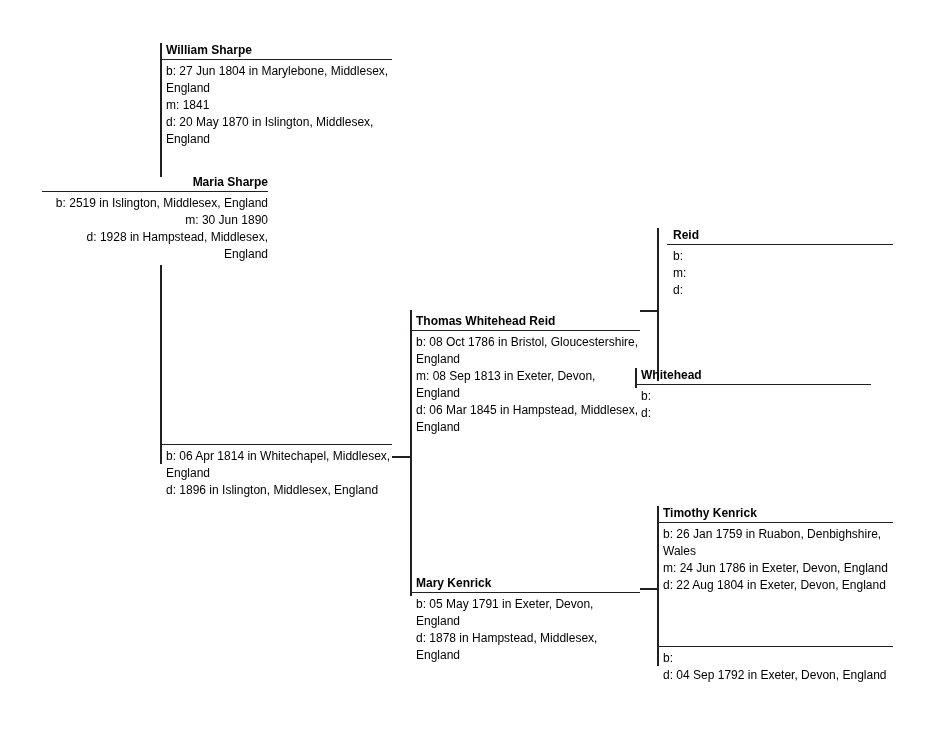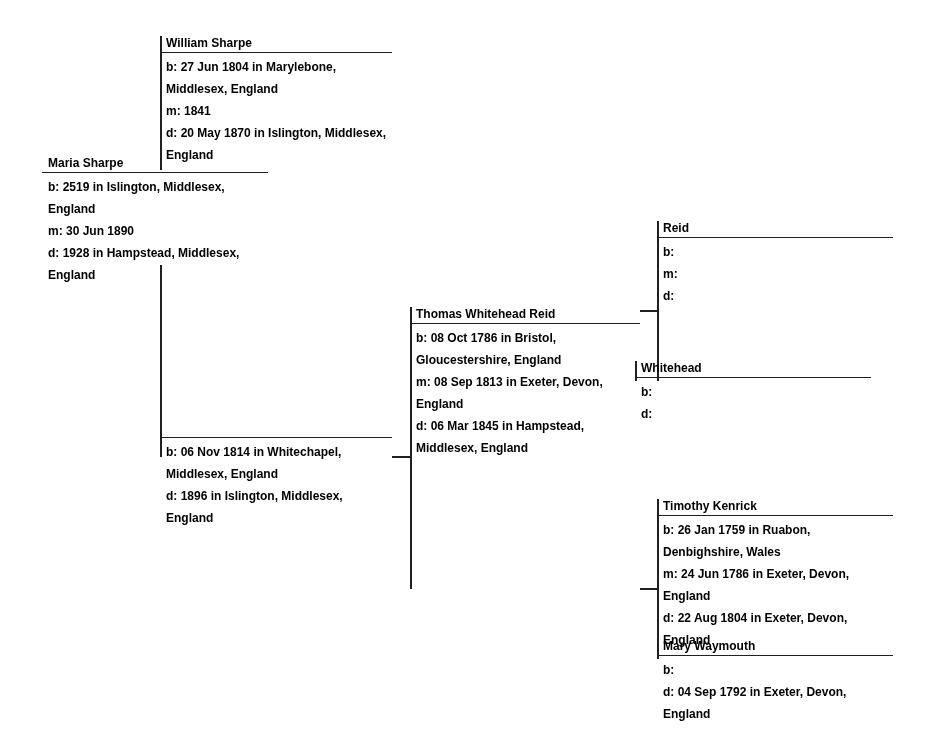--- a/index.html
+++ b/index.html
@@ -18,41 +18,41 @@
     width: 936px;
     height: 730px;
     overflow: hidden;
     background: #ffffff;
   }
 
   
   .person {
     position: absolute;
     box-sizing: border-box;
+    margin-top: 7px;
   }
   .p-name {
     font-size: 12px;
     font-weight: bold;
     line-height: 14px;
     padding: 0 0 2px 6px;
     white-space: nowrap;
     color: #000;
   }
   .p-rule {
     border-top: 1.6px solid #231f20;
     height: 0;
     font-size: 0;
     line-height: 0;
   }
   .p-facts {
     font-size: 12px;
-    line-height: 22px;
+    line-height: 17px;
     padding: 3px 0 0 6px;
     color: #000;
-    font-weight: bold;
   }
   .fact {
     white-space: normal;
   }
 
   
   .lbar {
     position: absolute;
     left: 0;
     top: 0;
@@ -92,52 +92,61 @@
     <div class="lbar" style="height:134px;"></div>
     <div class="p-name">William Sharpe</div>
     <div class="p-rule"></div>
     <div class="p-facts">
       <div class="fact">b: 27 Jun 1804 in Marylebone, Middlesex, England</div>
       <div class="fact">m: 1841</div>
       <div class="fact">d: 20 May 1870 in Islington, Middlesex, England</div>
     </div>
   </div>
 
-  <div class="person" style="left:42px; top:156px; width:226px;">
+  <div class="person" style="left:42px; top:168px; width:226px;text-align:right;">
     <div class="p-name">Maria Sharpe</div>
     <div class="p-rule"></div>
     <div class="p-facts">
       <div class="fact">b: 2519 in Islington, Middlesex, England</div>
       <div class="fact">m: 30 Jun 1890</div>
       <div class="fact">d: 1928 in Hampstead, Middlesex, England</div>
     </div>
   </div>
 
   <div class="person" style="left:160px; top:437px; width:232px;">
     <div class="lbar" style="height:20px;"></div>
     <div class="p-rule"></div>
     <div class="p-facts">
-      <div class="fact">b: 06 Nov 1814 in Whitechapel, Middlesex, England</div>
+      <div class="fact">b: 06 Apr 1814 in Whitechapel, Middlesex, England</div>
       <div class="fact">d: 1896 in Islington, Middlesex, England</div>
     </div>
   </div>
 
   <div class="person" style="left:410px; top:307px; width:230px;">
     <div class="lbar" style="height:20px;"></div>
     <div class="p-name">Thomas Whitehead Reid</div>
     <div class="p-rule"></div>
     <div class="p-facts">
       <div class="fact">b: 08 Oct 1786 in Bristol, Gloucestershire, England</div>
       <div class="fact">m: 08 Sep 1813 in Exeter, Devon, England</div>
       <div class="fact">d: 06 Mar 1845 in Hampstead, Middlesex, England</div>
     </div>
   </div>
 
+  <div class="person" style="left:410px; top:569px; width:230px;">
+    <div class="lbar" style="height:20px;"></div>
+    <div class="p-name">Mary Kenrick</div>
+    <div class="p-rule"></div>
+    <div class="p-facts">
+      <div class="fact">b: 05 May 1791 in Exeter, Devon, England</div>
+      <div class="fact">d: 1878 in Hampstead, Middlesex, England</div>
+    </div>
+  </div>
 
-  <div class="person" style="left:657px; top:221px; width:236px;">
+  <div class="person" style="left:657px; top:221px; width:236px;padding-left:10px;">
     <div class="lbar" style="height:20px;"></div>
     <div class="p-name">Reid</div>
     <div class="p-rule"></div>
     <div class="p-facts">
       <div class="fact">b:</div>
       <div class="fact">m:</div>
       <div class="fact">d:</div>
     </div>
   </div>
 
@@ -157,21 +166,20 @@
     <div class="p-rule"></div>
     <div class="p-facts">
       <div class="fact">b: 26 Jan 1759 in Ruabon, Denbighshire, Wales</div>
       <div class="fact">m: 24 Jun 1786 in Exeter, Devon, England</div>
       <div class="fact">d: 22 Aug 1804 in Exeter, Devon, England</div>
     </div>
   </div>
 
   <div class="person" style="left:657px; top:639px; width:236px;">
     <div class="lbar" style="height:20px;"></div>
-    <div class="p-name">Mary Waymouth</div>
     <div class="p-rule"></div>
     <div class="p-facts">
       <div class="fact">b:</div>
       <div class="fact">d: 04 Sep 1792 in Exeter, Devon, England</div>
     </div>
   </div>
 
 </div>
 
 </body></html>

